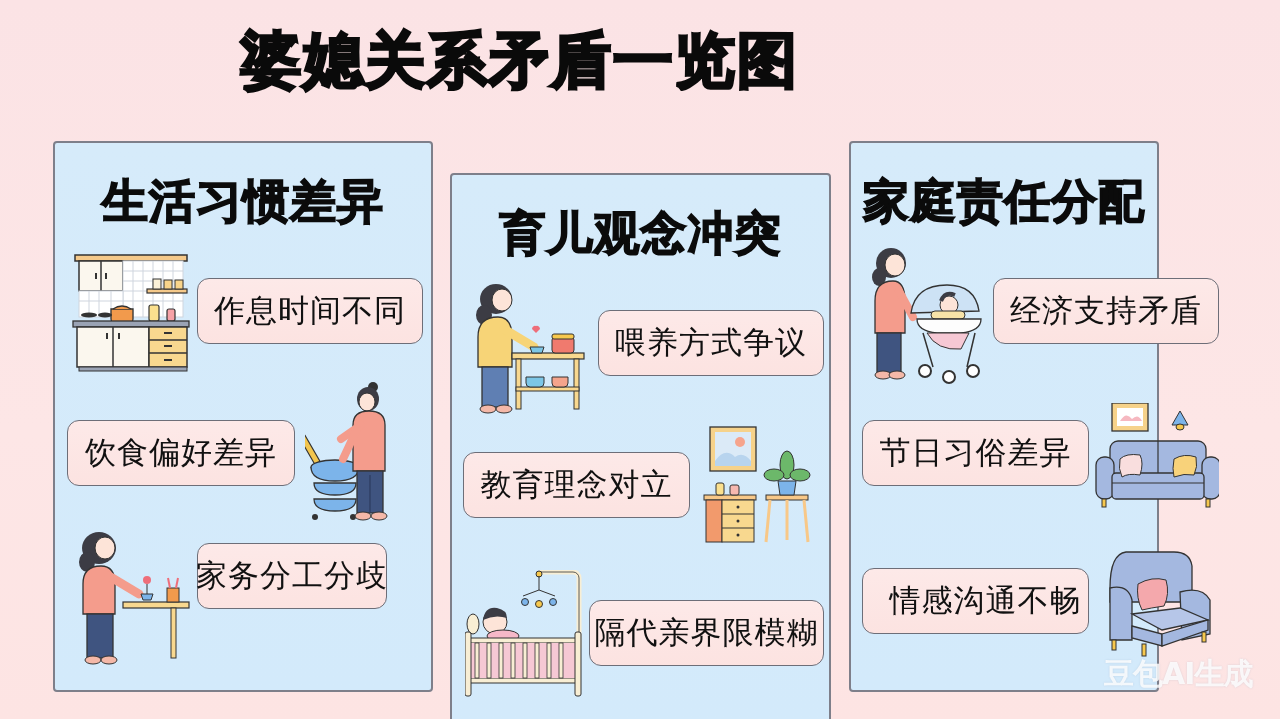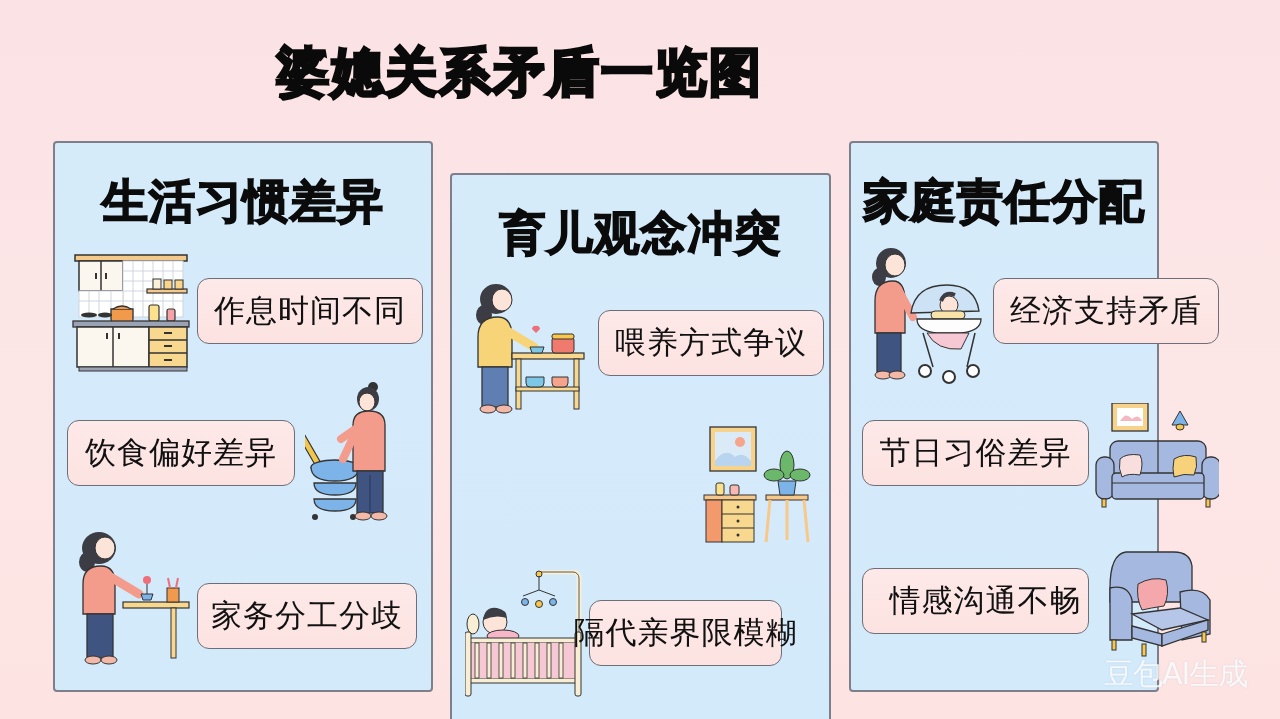--- a/index.html
+++ b/index.html
@@ -3,22 +3,22 @@
 <meta charset="utf-8">
 <style>
   * { box-sizing: border-box; margin: 0; padding: 0; }
   html, body { width: 1280px; height: 719px; overflow: hidden; }
   body {
     position: relative;
     background: linear-gradient(180deg, #fbe3e5 0%, #fde6e6 60%, #fde4e3 100%);
     font-family: "DejaVu Sans", "Liberation Sans", sans-serif;
   }
   .title {
-    position: absolute; left: 0; top: 24px; width: 1040px; height: 96px;
-    text-align: center; font-size: 52px; line-height: 96px; font-weight: 900;
+    position: absolute; left: 0; top: 12px; width: 1040px; height: 96px;
+    text-align: center; font-size: 60px; line-height: 96px; font-weight: 900;
     color: #0a0a0a; letter-spacing: 2px;
     -webkit-text-stroke: 3px #0a0a0a;
   }
   .card {
     position: absolute; top: 141px; height: 551px;
     background: linear-gradient(180deg, #d6ebfa 0%, #d3eafb 100%);
     border: 2px solid #7e7f8a; border-radius: 4px;
   }
   .card-title {
     position: absolute; left: 0; right: 0; top: 28px; height: 60px;
@@ -28,21 +28,21 @@
   .label-box {
     position: absolute; height: 66px;
     background: linear-gradient(180deg, #fde9e8 0%, #fce3e1 100%);
     border: 1.5px solid #6d6e78; border-radius: 12px;
     display: flex; align-items: center; justify-content: center;
     font-size: 31px; color: #111; letter-spacing: 1px; white-space: nowrap;
   }
   .illus { position: absolute; }
   .watermark {
     position: absolute; left: 1104px; top: 656px; height: 36px;
-    font-size: 30px; font-weight: 400; color: rgba(255,255,255,0.82);
+    font-size: 30px; font-weight: 700; color: rgba(255,255,255,0.82);
     letter-spacing: -1px; line-height: 36px;
     text-shadow: 0 0 2px rgba(120,140,170,0.25);
   }
 </style>
 </head>
 <body>
 
 <div class="title">婆媳关系矛盾一览图</div>
 
 <div class="card" style="left:53px; width:380px;">
@@ -129,21 +129,21 @@
     <ellipse cx="30" cy="132" rx="8" ry="4" fill="#f4b8a8" stroke="#333"></ellipse>
     <rect x="44" y="74" width="66" height="6" fill="#f8d88f" stroke="#333" stroke-width="1.2"></rect>
     <rect x="92" y="80" width="5" height="50" fill="#f8d88f" stroke="#333" stroke-width="1"></rect>
     <path d="M62 66 h12 l-2 6 h-8z" fill="#7cb4ea" stroke="#333" stroke-width="1"></path>
     <circle cx="68" cy="52" r="4" fill="#ee6e7a"></circle>
     <line x1="68" y1="56" x2="68" y2="66" stroke="#333"></line>
     <rect x="88" y="60" width="12" height="14" fill="#f29a4c" stroke="#333" stroke-width="1"></rect>
     <line x1="91" y1="60" x2="89" y2="50" stroke="#ee6e7a" stroke-width="2"></line>
     <line x1="97" y1="60" x2="99" y2="50" stroke="#ee6e7a" stroke-width="2"></line>
   </svg>
-  <div class="label-box" style="left:142px; top:440px; width:220px;">家务分工分歧</div>
+  <div class="label-box" style="left:142px; top:400px; width:190px;">家务分工分歧</div>
 </div>
 
 <div class="card" style="left:450px; width:381px;margin-top:32px;">
   <div class="card-title">育儿观念冲突</div>
 
   <svg class="illus" style="left:22px; top:104px;" width="115" height="135" viewBox="0 0 115 135">
     <ellipse cx="22" cy="20" rx="16" ry="15" fill="#3c3c44"></ellipse>
     <ellipse cx="28" cy="21" rx="10" ry="11" fill="#fde4d8" stroke="#333" stroke-width="1"></ellipse>
     <ellipse cx="10" cy="36" rx="8" ry="10" fill="#3c3c44"></ellipse>
     <path d="M4 58 q0 -20 20 -20 q14 0 14 20 v30 h-34z" fill="#f7d477" stroke="#333" stroke-width="1.3"></path>
@@ -157,20 +157,21 @@
     <rect x="42" y="108" width="63" height="4" fill="#f8d88f" stroke="#333"></rect>
     <path d="M56 68 h14 l-2 6 h-10z" fill="#7cc6e6" stroke="#333"></path>
     <path d="M62 54 l-4 -4 a3 3 0 0 1 4 -3 a3 3 0 0 1 4 3z" fill="#ee6e7a"></path>
     <rect x="78" y="58" width="22" height="16" rx="3" fill="#f07a6e" stroke="#333"></rect>
     <rect x="78" y="55" width="22" height="5" rx="2" fill="#f7c84d" stroke="#333"></rect>
     <path d="M52 98 h18 v6 a4 4 0 0 1 -4 4 h-10 a4 4 0 0 1 -4 -4z" fill="#7cc6e6" stroke="#333"></path>
     <path d="M78 98 h16 v6 a4 4 0 0 1 -4 4 h-8 a4 4 0 0 1 -4 -4z" fill="#f4a48c" stroke="#333"></path>
   </svg>
   <div class="label-box" style="left:146px; top:135px; width:226px;">喂养方式争议</div>
 
+  <div class="label-box" style="left:11px; top:277px; width:227px;">教育理念对立</div>
   <svg class="illus" style="left:250px; top:250px;" width="110" height="120" viewBox="0 0 110 120">
     <rect x="8" y="2" width="46" height="44" fill="#f6d28a" stroke="#333" stroke-width="1.3"></rect>
     <rect x="13" y="7" width="36" height="34" fill="#dbeaf7"></rect>
     <circle cx="38" cy="17" r="5" fill="#f6a48c"></circle>
     <path d="M13 36 q10 -14 20 -4 q8 -6 16 4 v5 h-36z" fill="#b8d4ee"></path>
     <rect x="2" y="70" width="52" height="5" fill="#f8c888" stroke="#333"></rect>
     <rect x="4" y="75" width="16" height="42" fill="#f29a6c" stroke="#333"></rect>
     <rect x="20" y="75" width="32" height="42" fill="#f8d88f" stroke="#333"></rect>
     <line x1="20" y1="89" x2="52" y2="89" stroke="#333"></line>
     <line x1="20" y1="103" x2="52" y2="103" stroke="#333"></line>
@@ -211,21 +212,21 @@
       <rect x="34" y="73" width="4" height="35"></rect>
         <rect x="46" y="73" width="4" height="35"></rect>
       <rect x="58" y="73" width="4" height="35"></rect>
         <rect x="70" y="73" width="4" height="35"></rect>
       <rect x="82" y="73" width="4" height="35"></rect>
         <rect x="94" y="73" width="4" height="35"></rect>
     </g>
     <rect x="0" y="62" width="6" height="64" rx="2" fill="#f8eed4" stroke="#333"></rect>
     <rect x="110" y="62" width="6" height="64" rx="2" fill="#f8eed4" stroke="#333"></rect>
   </svg>
-  <div class="label-box" style="left:137px; top:425px; width:193px;">隔代亲界限模糊</div>
+  <div class="label-box" style="left:137px; top:425px; width:235px;">隔代亲界限模糊</div>
 </div>
 
 <div class="card" style="left:849px; width:310px;">
   <div class="card-title">家庭责任分配</div>
 
   <svg class="illus" style="left:20px; top:100px;" width="115" height="142" viewBox="0 0 115 142">
     <ellipse cx="20" cy="20" rx="15" ry="15" fill="#3c3c44"></ellipse>
     <ellipse cx="24" cy="22" rx="10" ry="11" fill="#fde4d8" stroke="#333" stroke-width="1"></ellipse>
     <ellipse cx="8" cy="34" rx="7" ry="9" fill="#3c3c44"></ellipse>
     <path d="M4 58 q0 -20 18 -20 q12 0 12 20 v32 h-30z" fill="#f49c8c" stroke="#333" stroke-width="1.3"></path>

